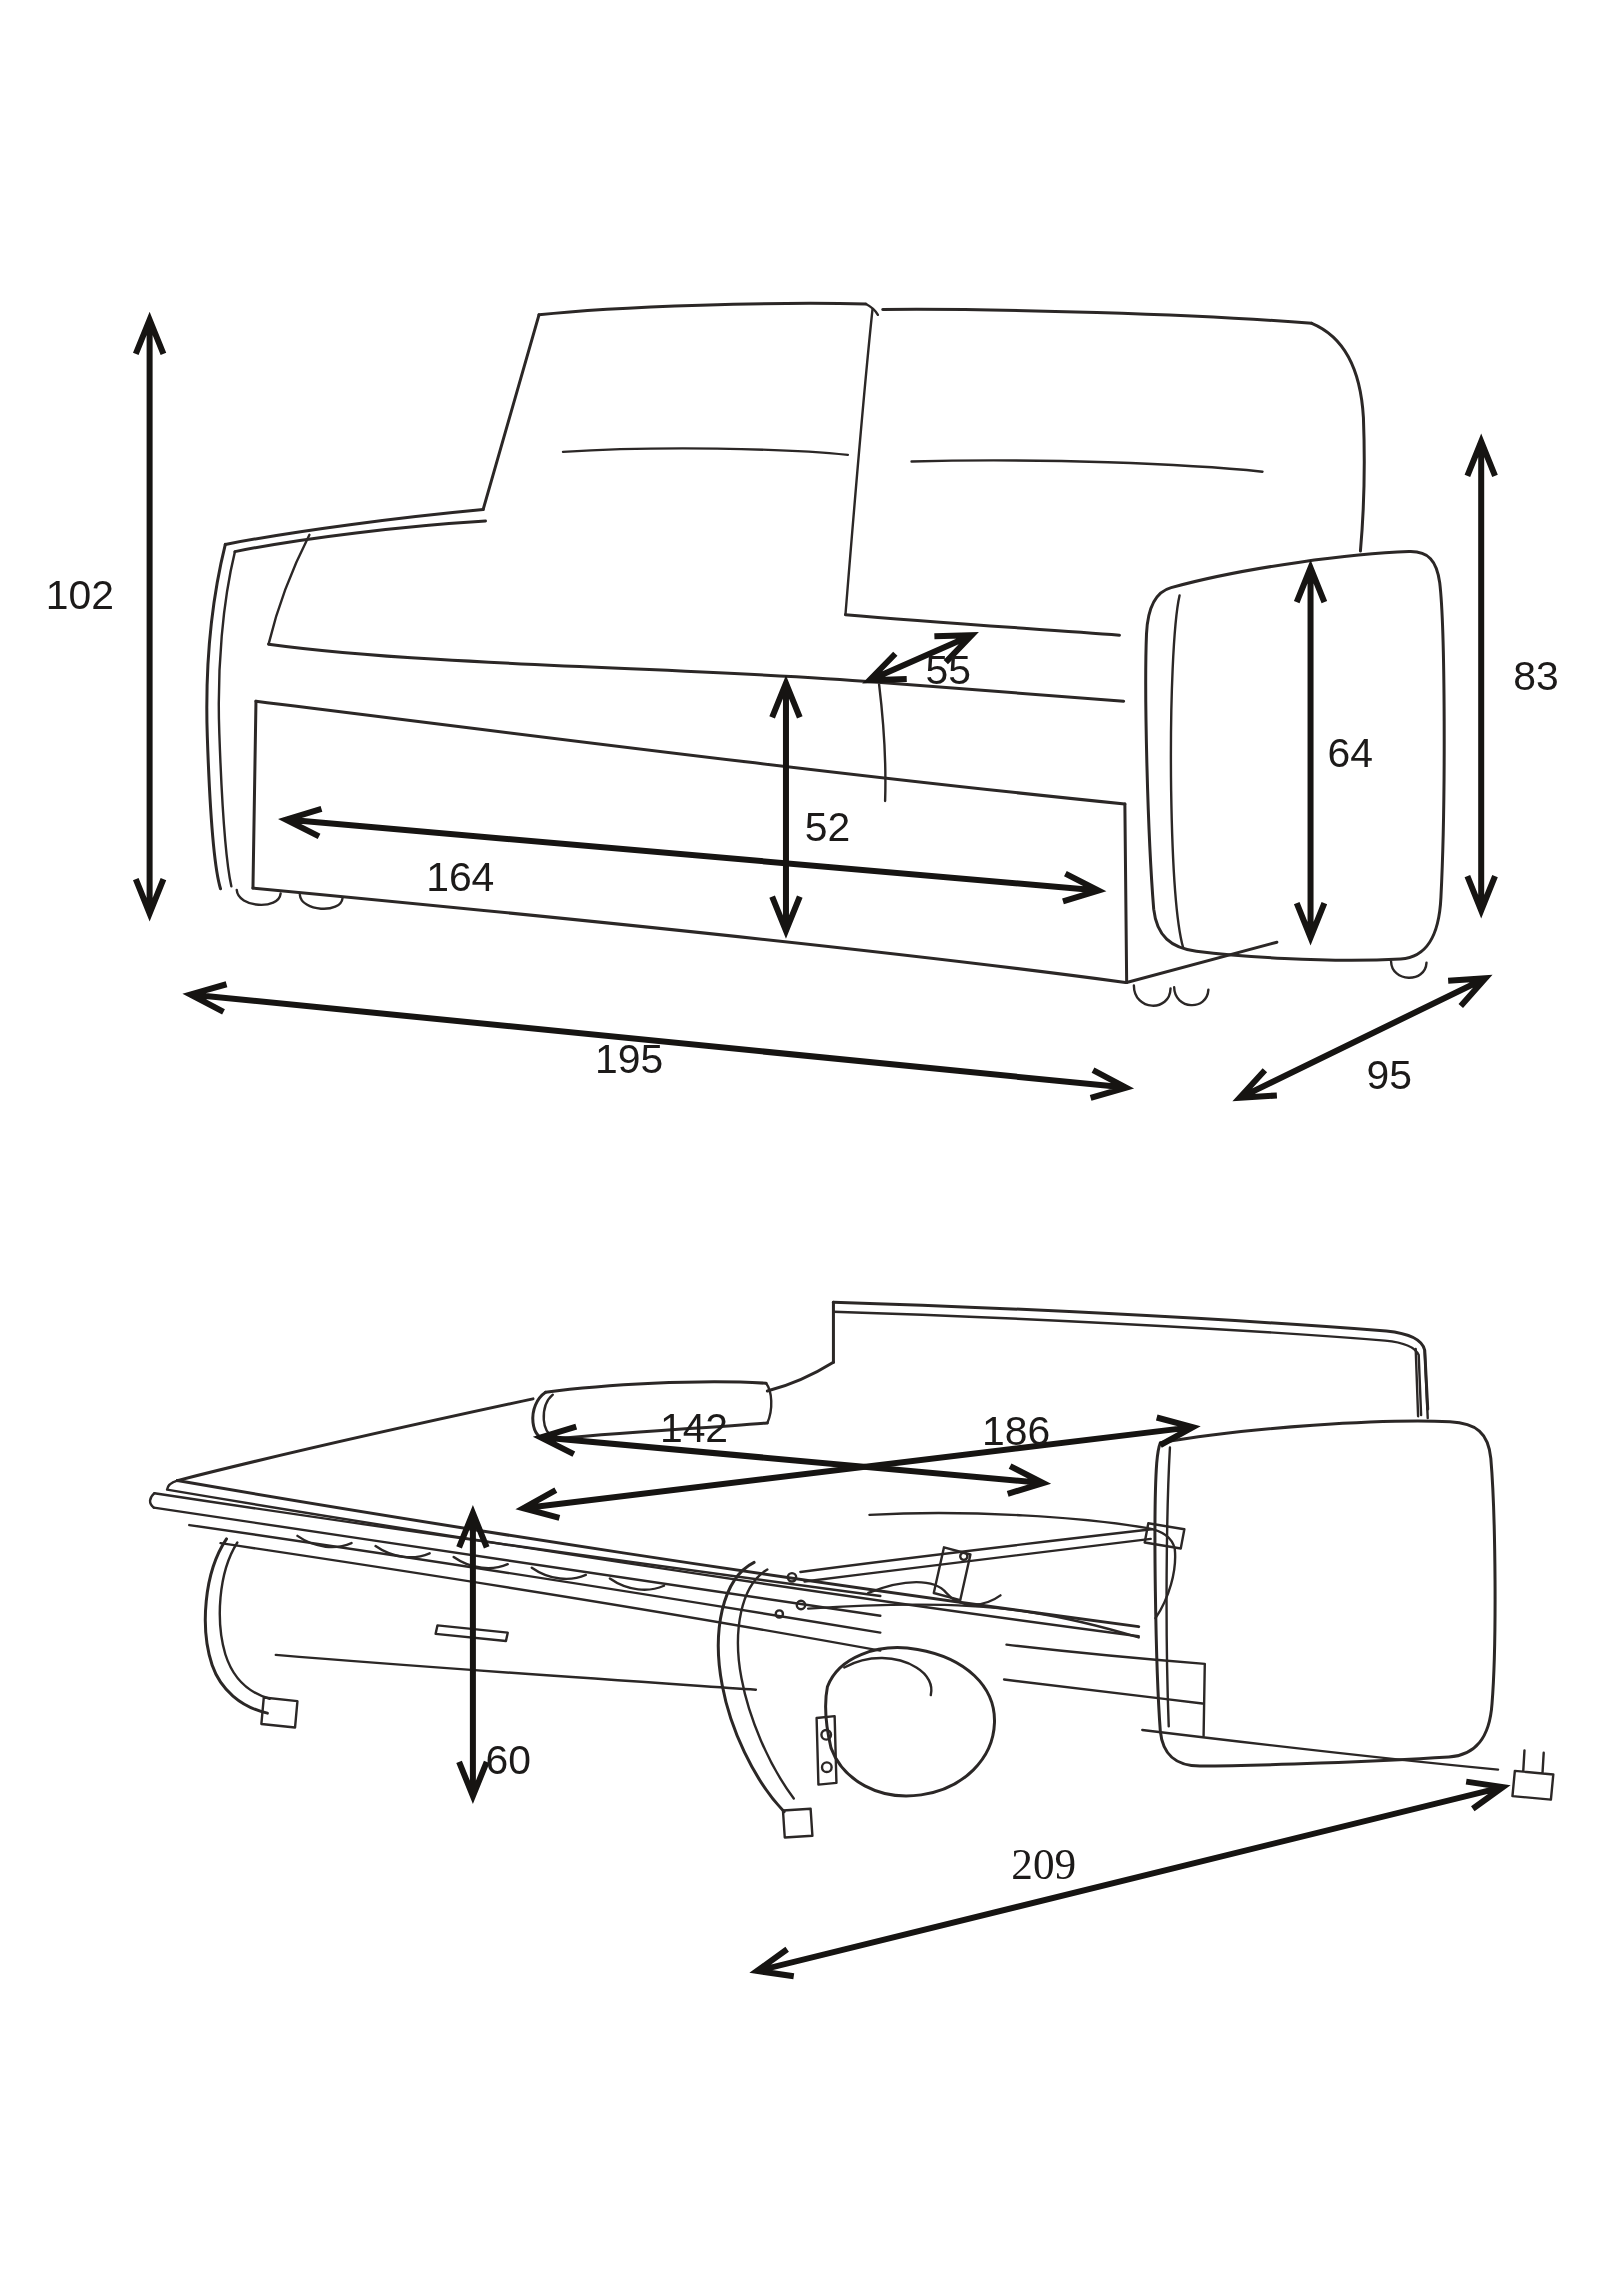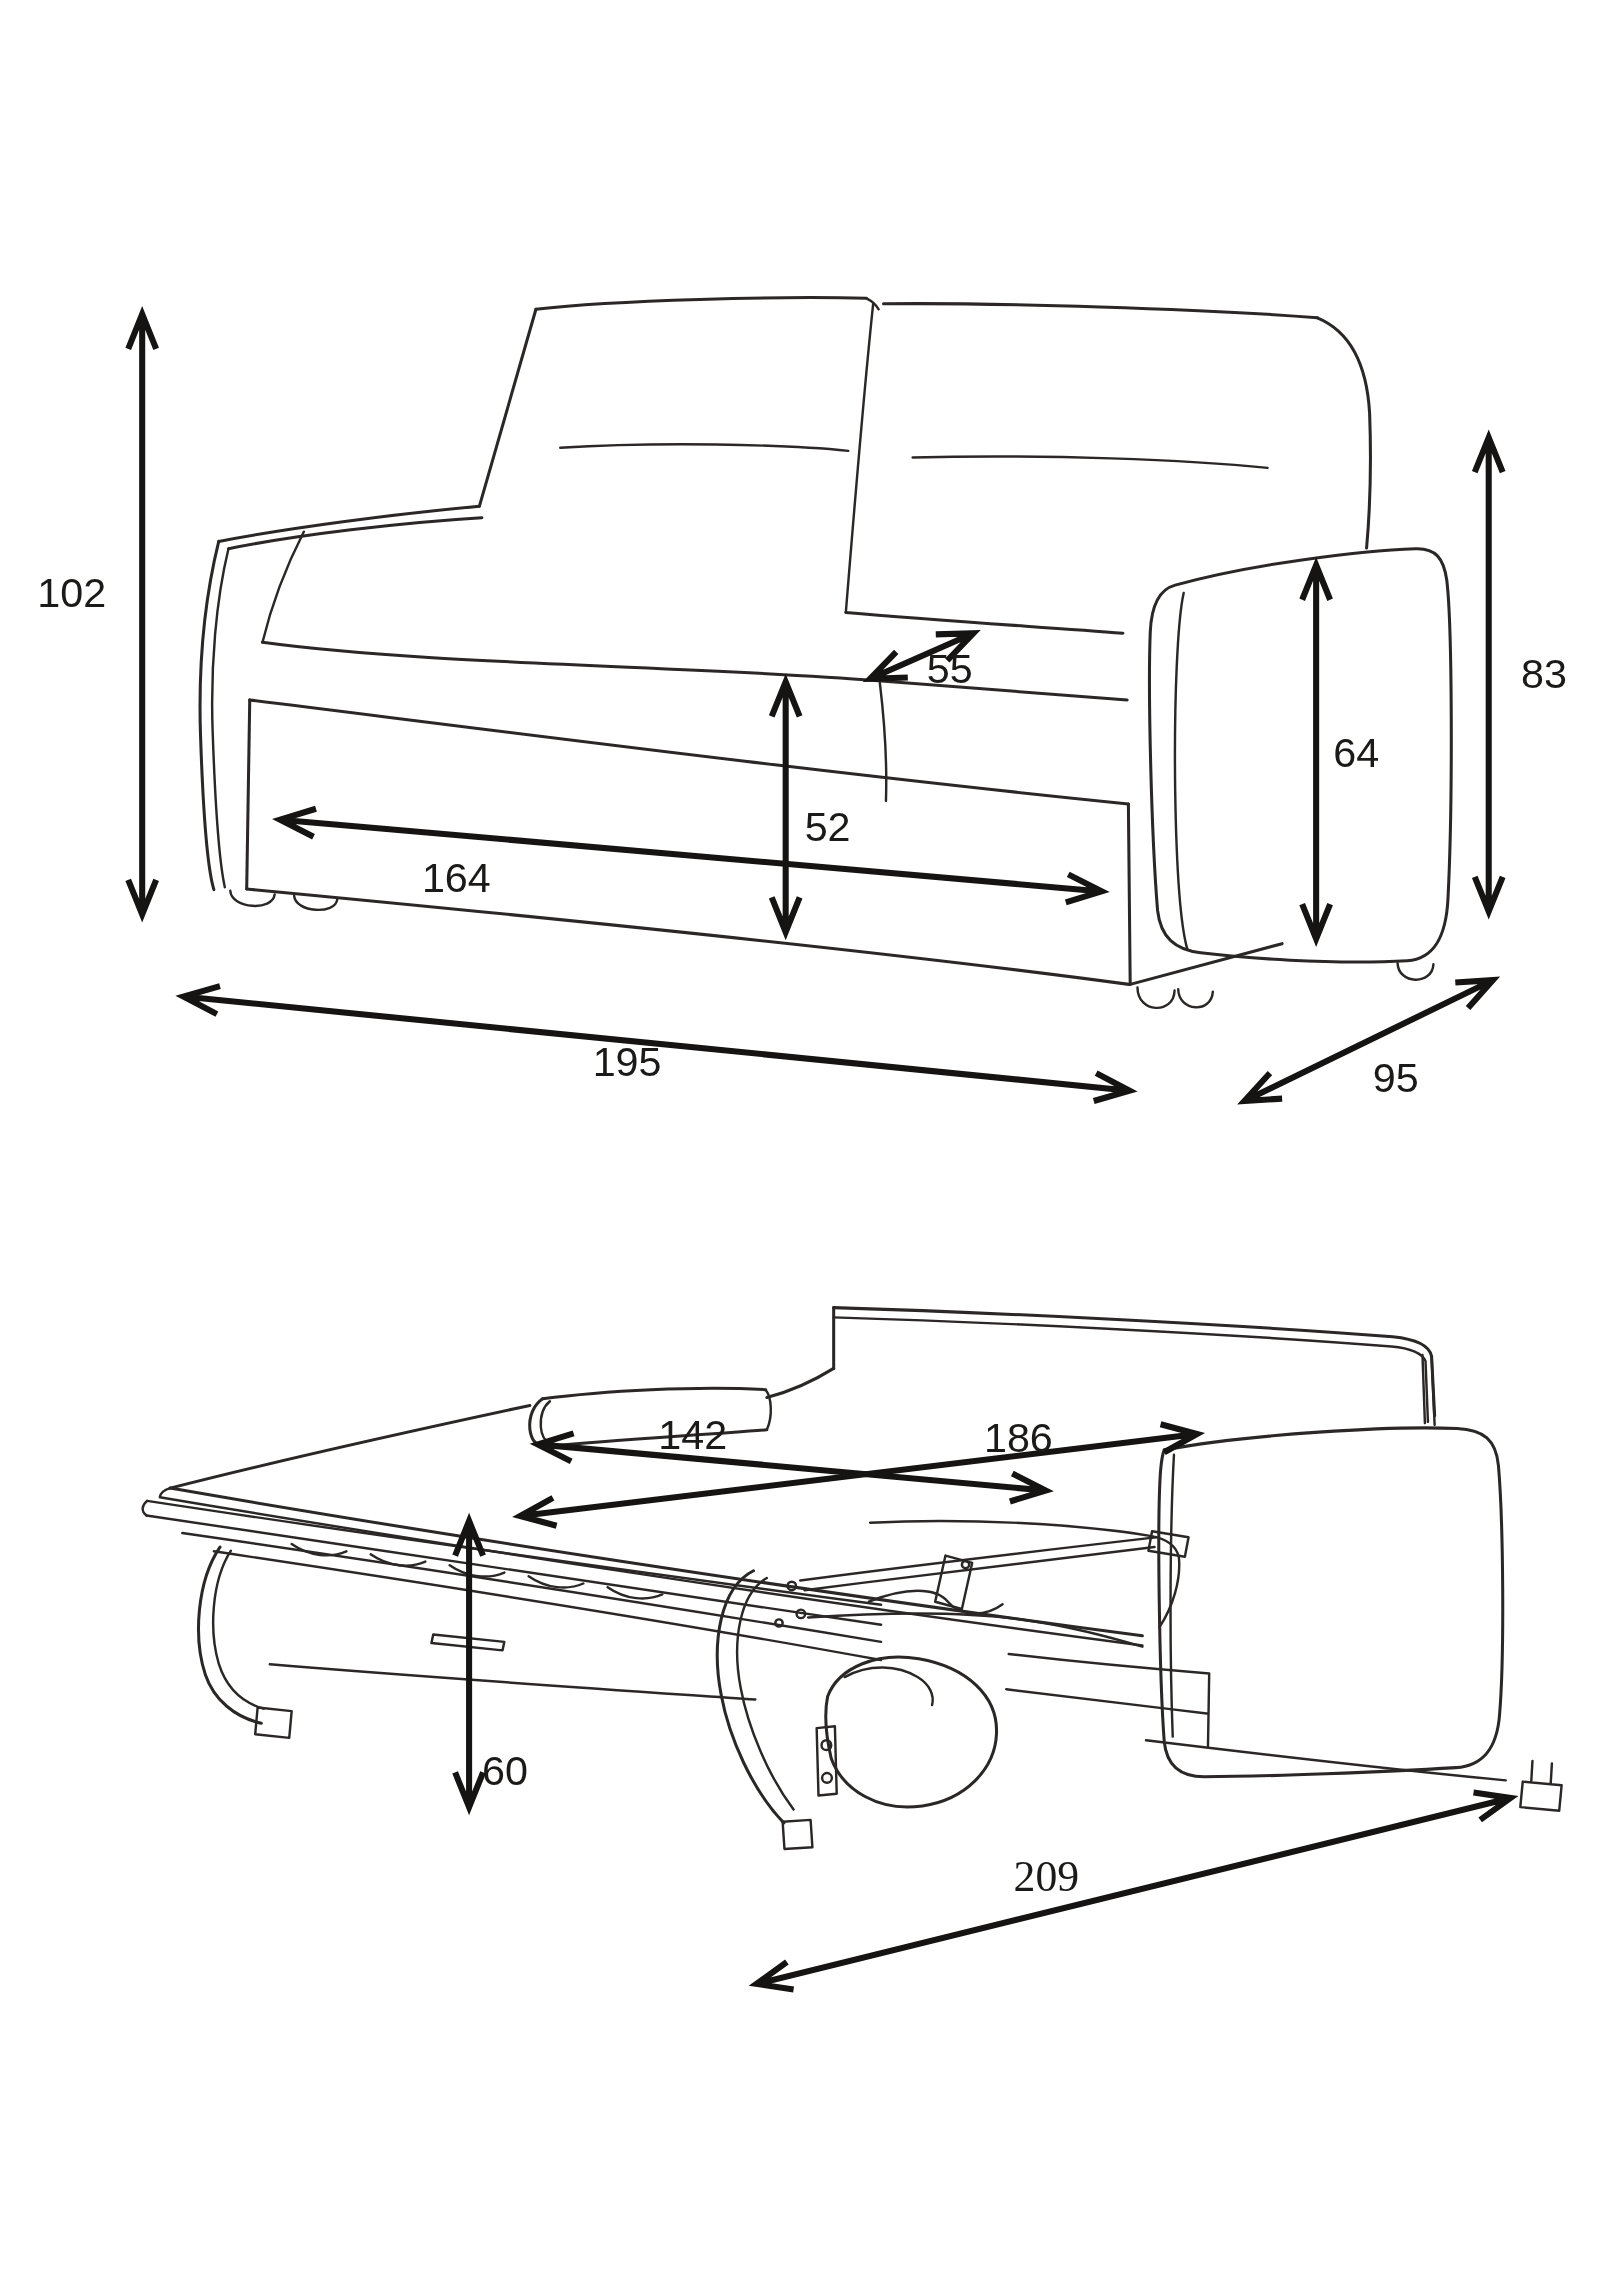--- a/index.html
+++ b/index.html
@@ -1,17 +1,17 @@
 <!DOCTYPE html>
 <html style="font-size:9.7px"><head>
 <meta charset="utf-8">
 <style>
   html, body { margin: 0; padding: 0; background: #ffffff; }
   .page { width: 100%; background: #ffffff; }
-  figure.diagram { margin: 0; }
+  figure.diagram { margin: 9px; }
   svg { display: block; width: 100%; height: auto; background: #ffffff; }
 
   .art {
     fill: none;
     stroke: #2b2726;
     stroke-width: 5;
     stroke-linecap: round;
     stroke-linejoin: round;
   }
   .art .thin { stroke-width: 4; }

